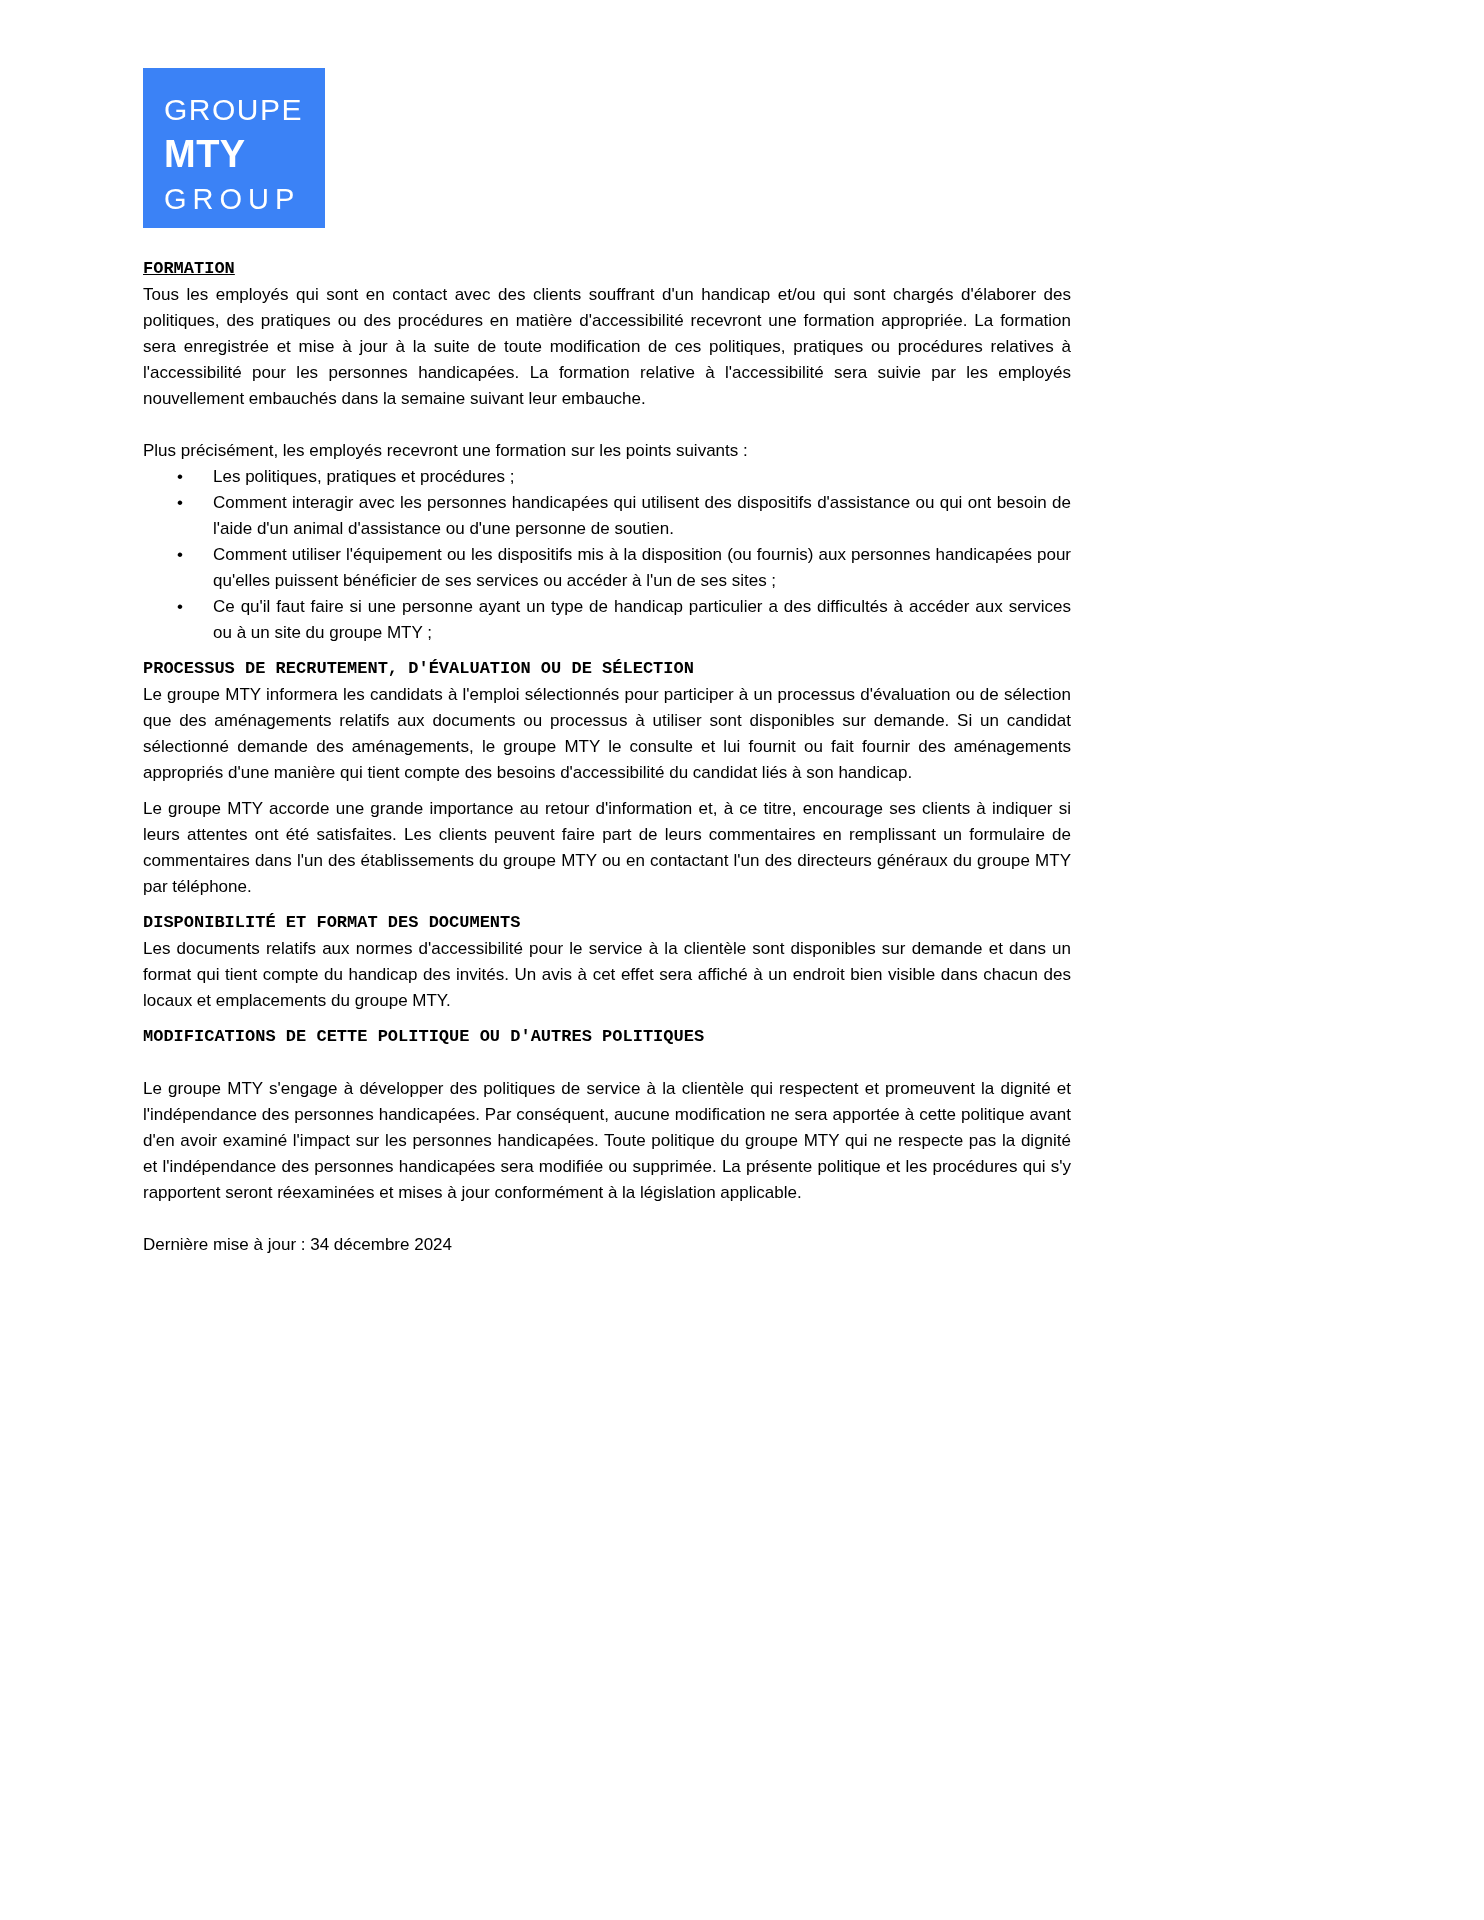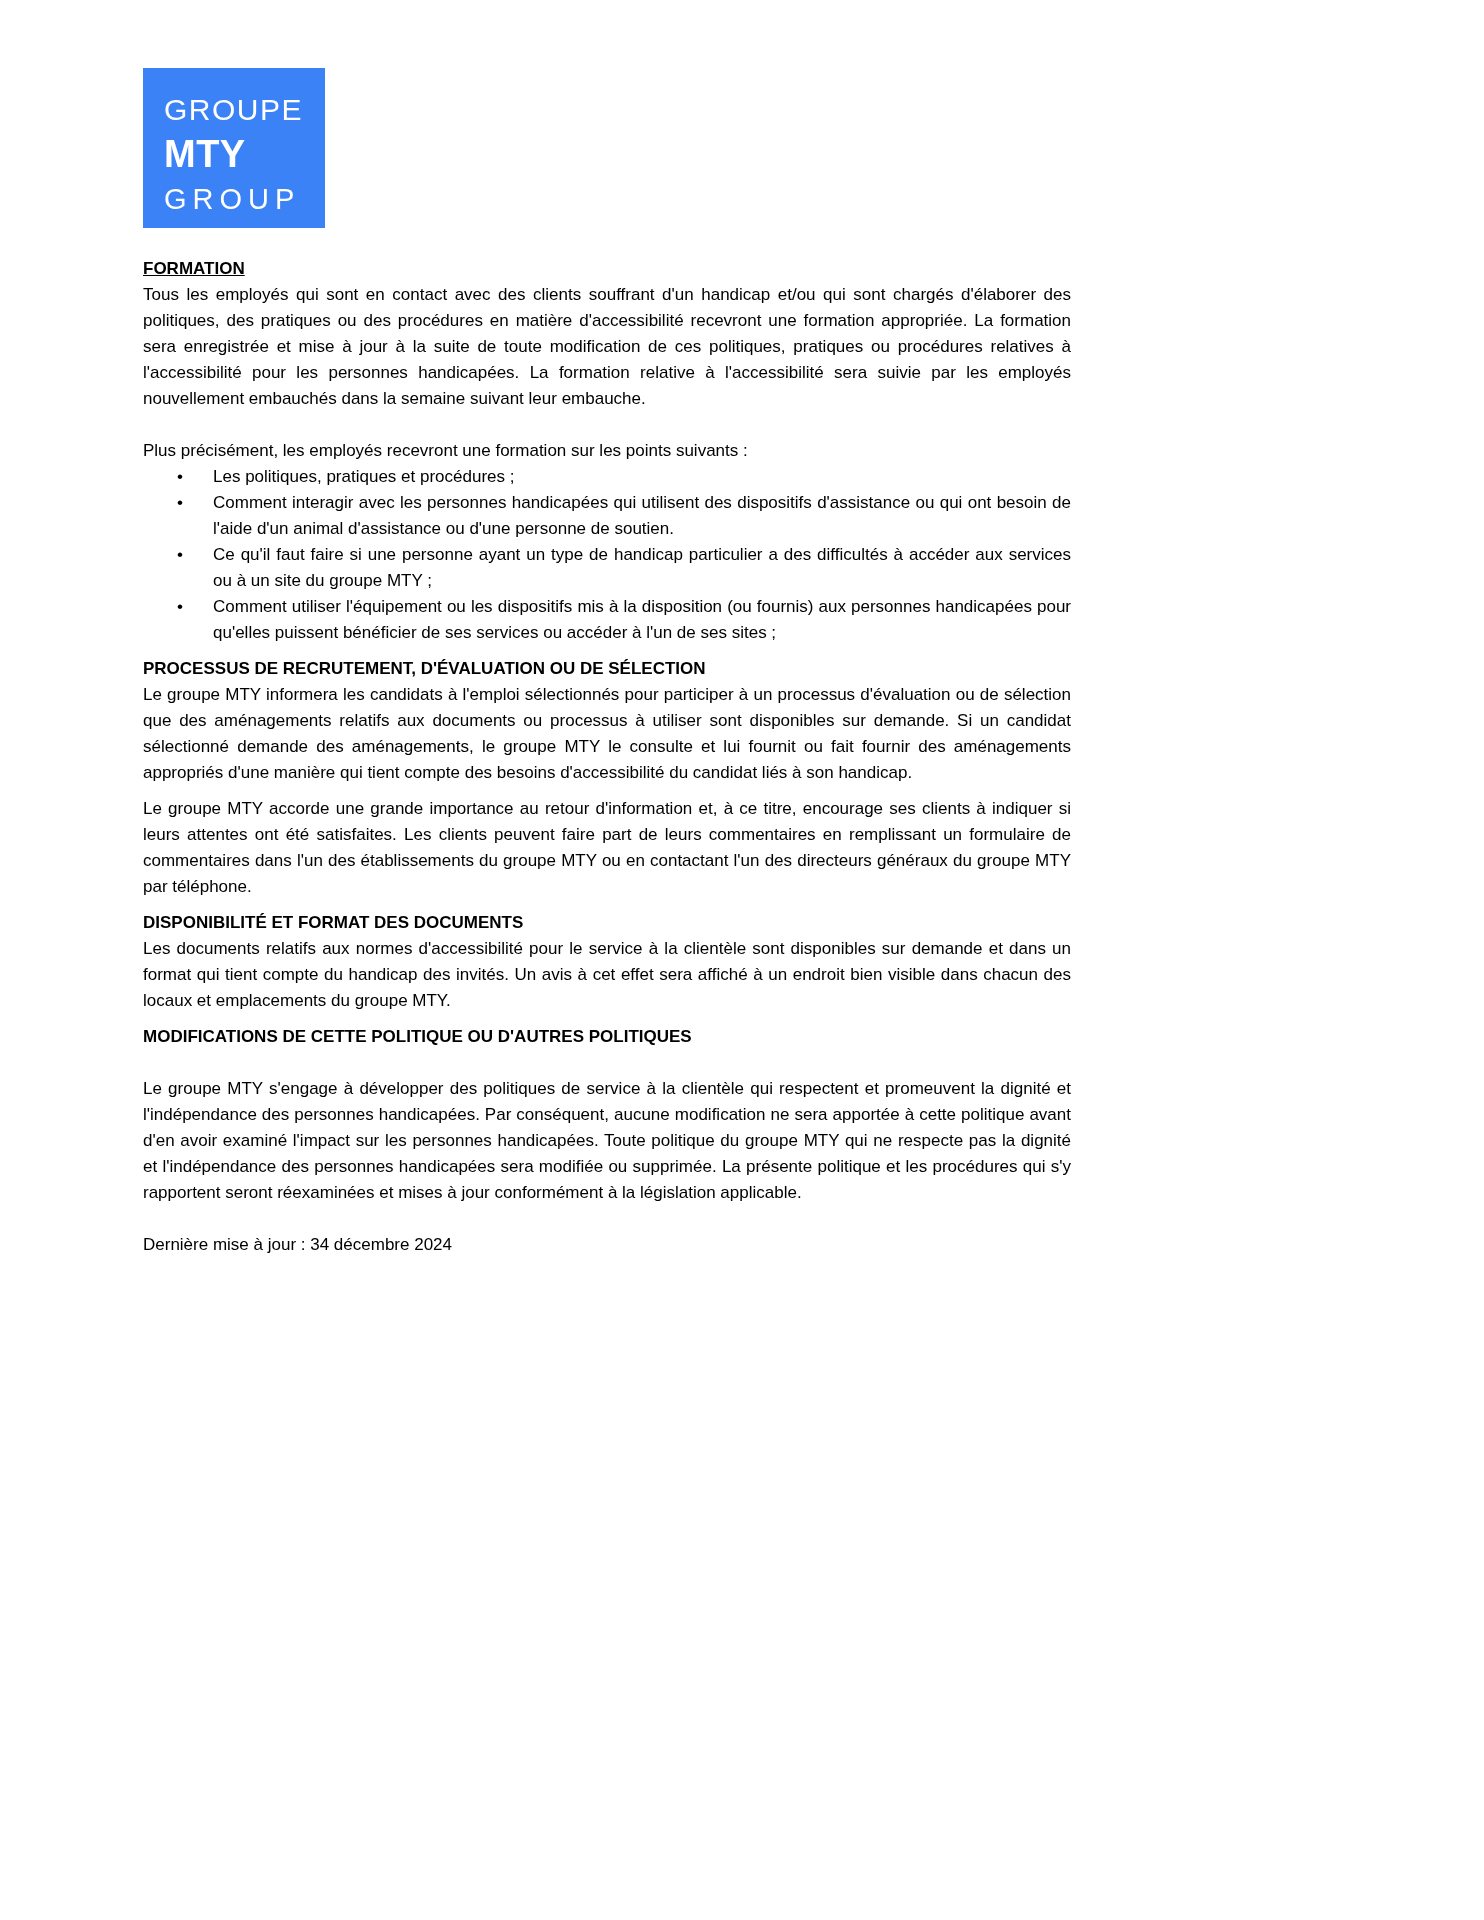--- a/index.html
+++ b/index.html
@@ -40,20 +40,21 @@
   }
   .logo-line3 {
     font-size: 29px;
     line-height: 34px;
     letter-spacing: 6px;
   }
   h2 {
     font-size: 17px;
     line-height: 26px;
     font-weight: bold;
+    font-family: Liberation Mono, monospace;
   }
   h2.underlined { text-decoration: underline; }
   p {
     text-align: justify;
   }
   section { margin-top: 10px; }
   section.first { margin-top: 0; }
   .list-intro { margin-top: 26px; text-align: left; }
   ul.points {
     list-style: none;
@@ -85,22 +86,22 @@
     <div class="logo-line3">GROUP</div>
   </div>
 
   <section class="first">
     <h2 class="underlined">FORMATION</h2>
     <p>Tous les employés qui sont en contact avec des clients souffrant d'un handicap et/ou qui sont chargés d'élaborer des politiques, des pratiques ou des procédures en matière d'accessibilité recevront une formation appropriée. La formation sera enregistrée et mise à jour à la suite de toute modification de ces politiques, pratiques ou procédures relatives à l'accessibilité pour les personnes handicapées. La formation relative à l'accessibilité sera suivie par les employés nouvellement embauchés dans la semaine suivant leur embauche.</p>
     <p class="list-intro">Plus précisément, les employés recevront une formation sur les points suivants :</p>
     <ul class="points">
       <li>Les politiques, pratiques et procédures ;</li>
       <li>Comment interagir avec les personnes handicapées qui utilisent des dispositifs d'assistance ou qui ont besoin de l'aide d'un animal d'assistance ou d'une personne de soutien.</li>
+      <li>Comment utiliser l'équipement ou les dispositifs mis à la disposition (ou fournis) aux personnes handicapées pour qu'elles puissent bénéficier de ses services ou accéder à l'un de ses sites ;</li>
       <li>Ce qu'il faut faire si une personne ayant un type de handicap particulier a des difficultés à accéder aux services ou à un site du groupe MTY ;</li>
-      <li>Comment utiliser l'équipement ou les dispositifs mis à la disposition (ou fournis) aux personnes handicapées pour qu'elles puissent bénéficier de ses services ou accéder à l'un de ses sites ;</li>
     </ul>
   </section>
 
   <section>
     <h2>PROCESSUS DE RECRUTEMENT, D'ÉVALUATION OU DE SÉLECTION</h2>
     <p>Le groupe MTY informera les candidats à l'emploi sélectionnés pour participer à un processus d'évaluation ou de sélection que des aménagements relatifs aux documents ou processus à utiliser sont disponibles sur demande. Si un candidat sélectionné demande des aménagements, le groupe MTY le consulte et lui fournit ou fait fournir des aménagements appropriés d'une manière qui tient compte des besoins d'accessibilité du candidat liés à son handicap.</p>
   </section>
 
   <section>
     <p>Le groupe MTY accorde une grande importance au retour d'information et, à ce titre, encourage ses clients à indiquer si leurs attentes ont été satisfaites. Les clients peuvent faire part de leurs commentaires en remplissant un formulaire de commentaires dans l'un des établissements du groupe MTY ou en contactant l'un des directeurs généraux du groupe MTY par téléphone.</p>

